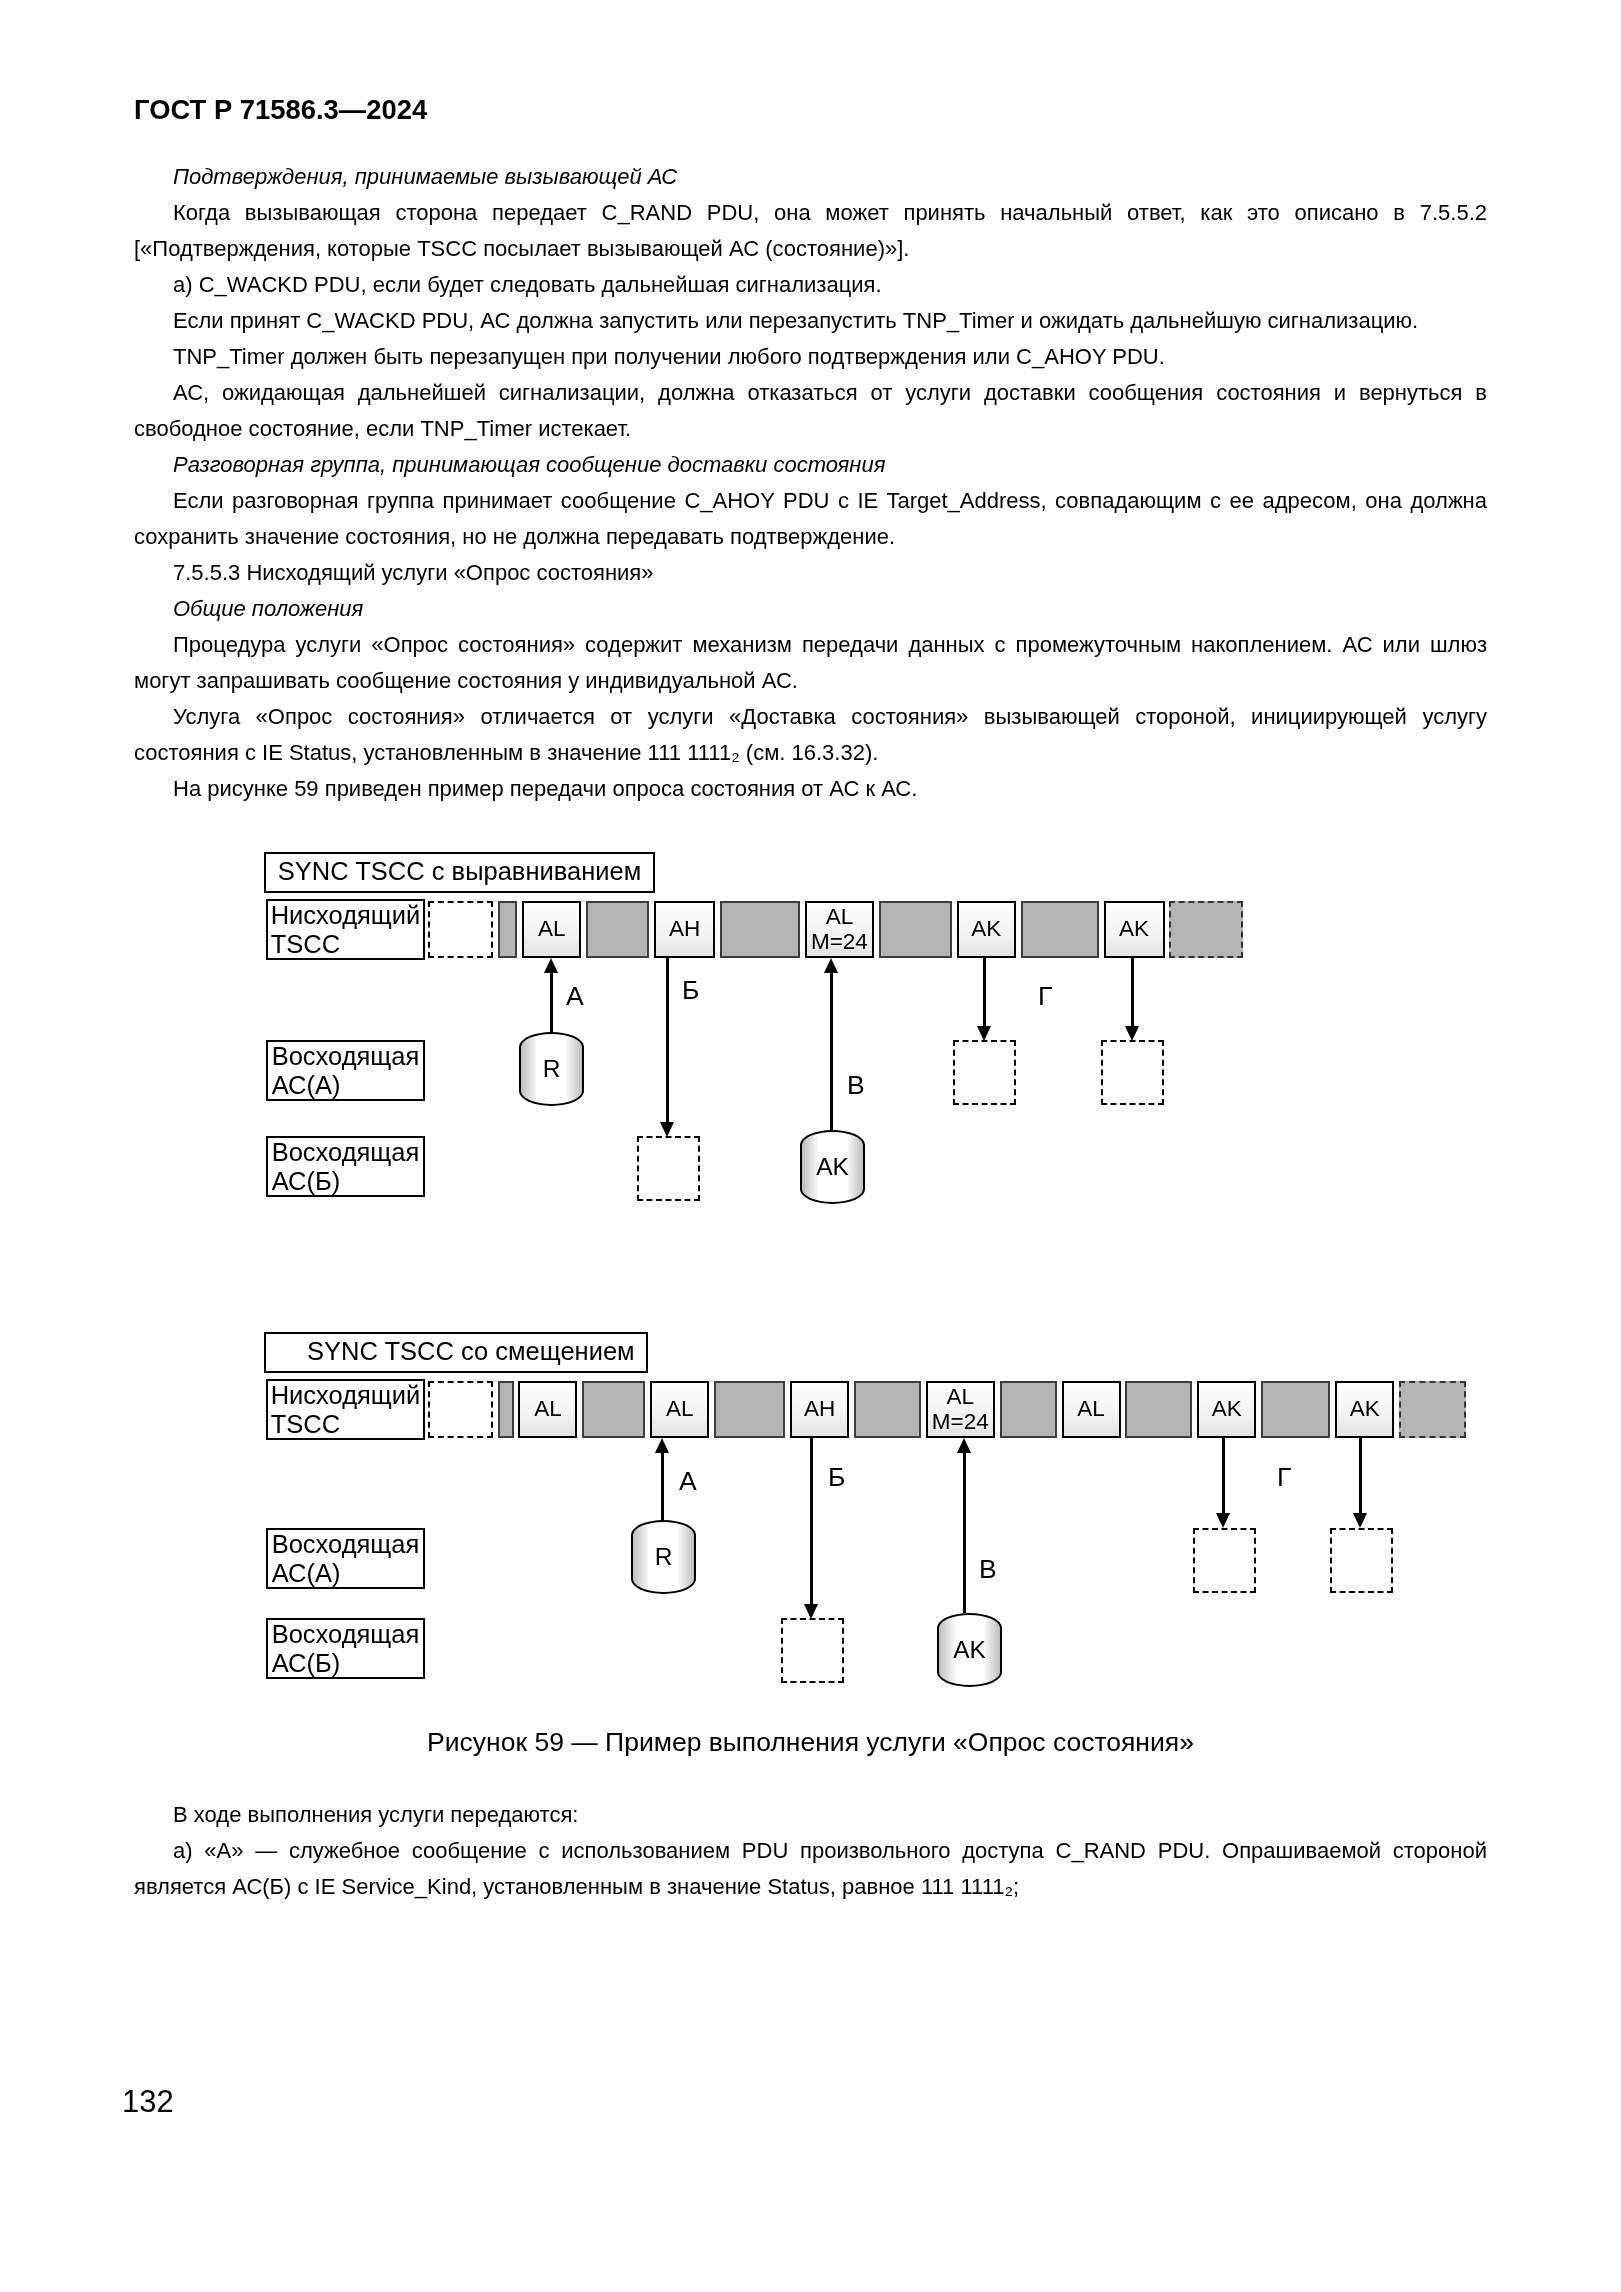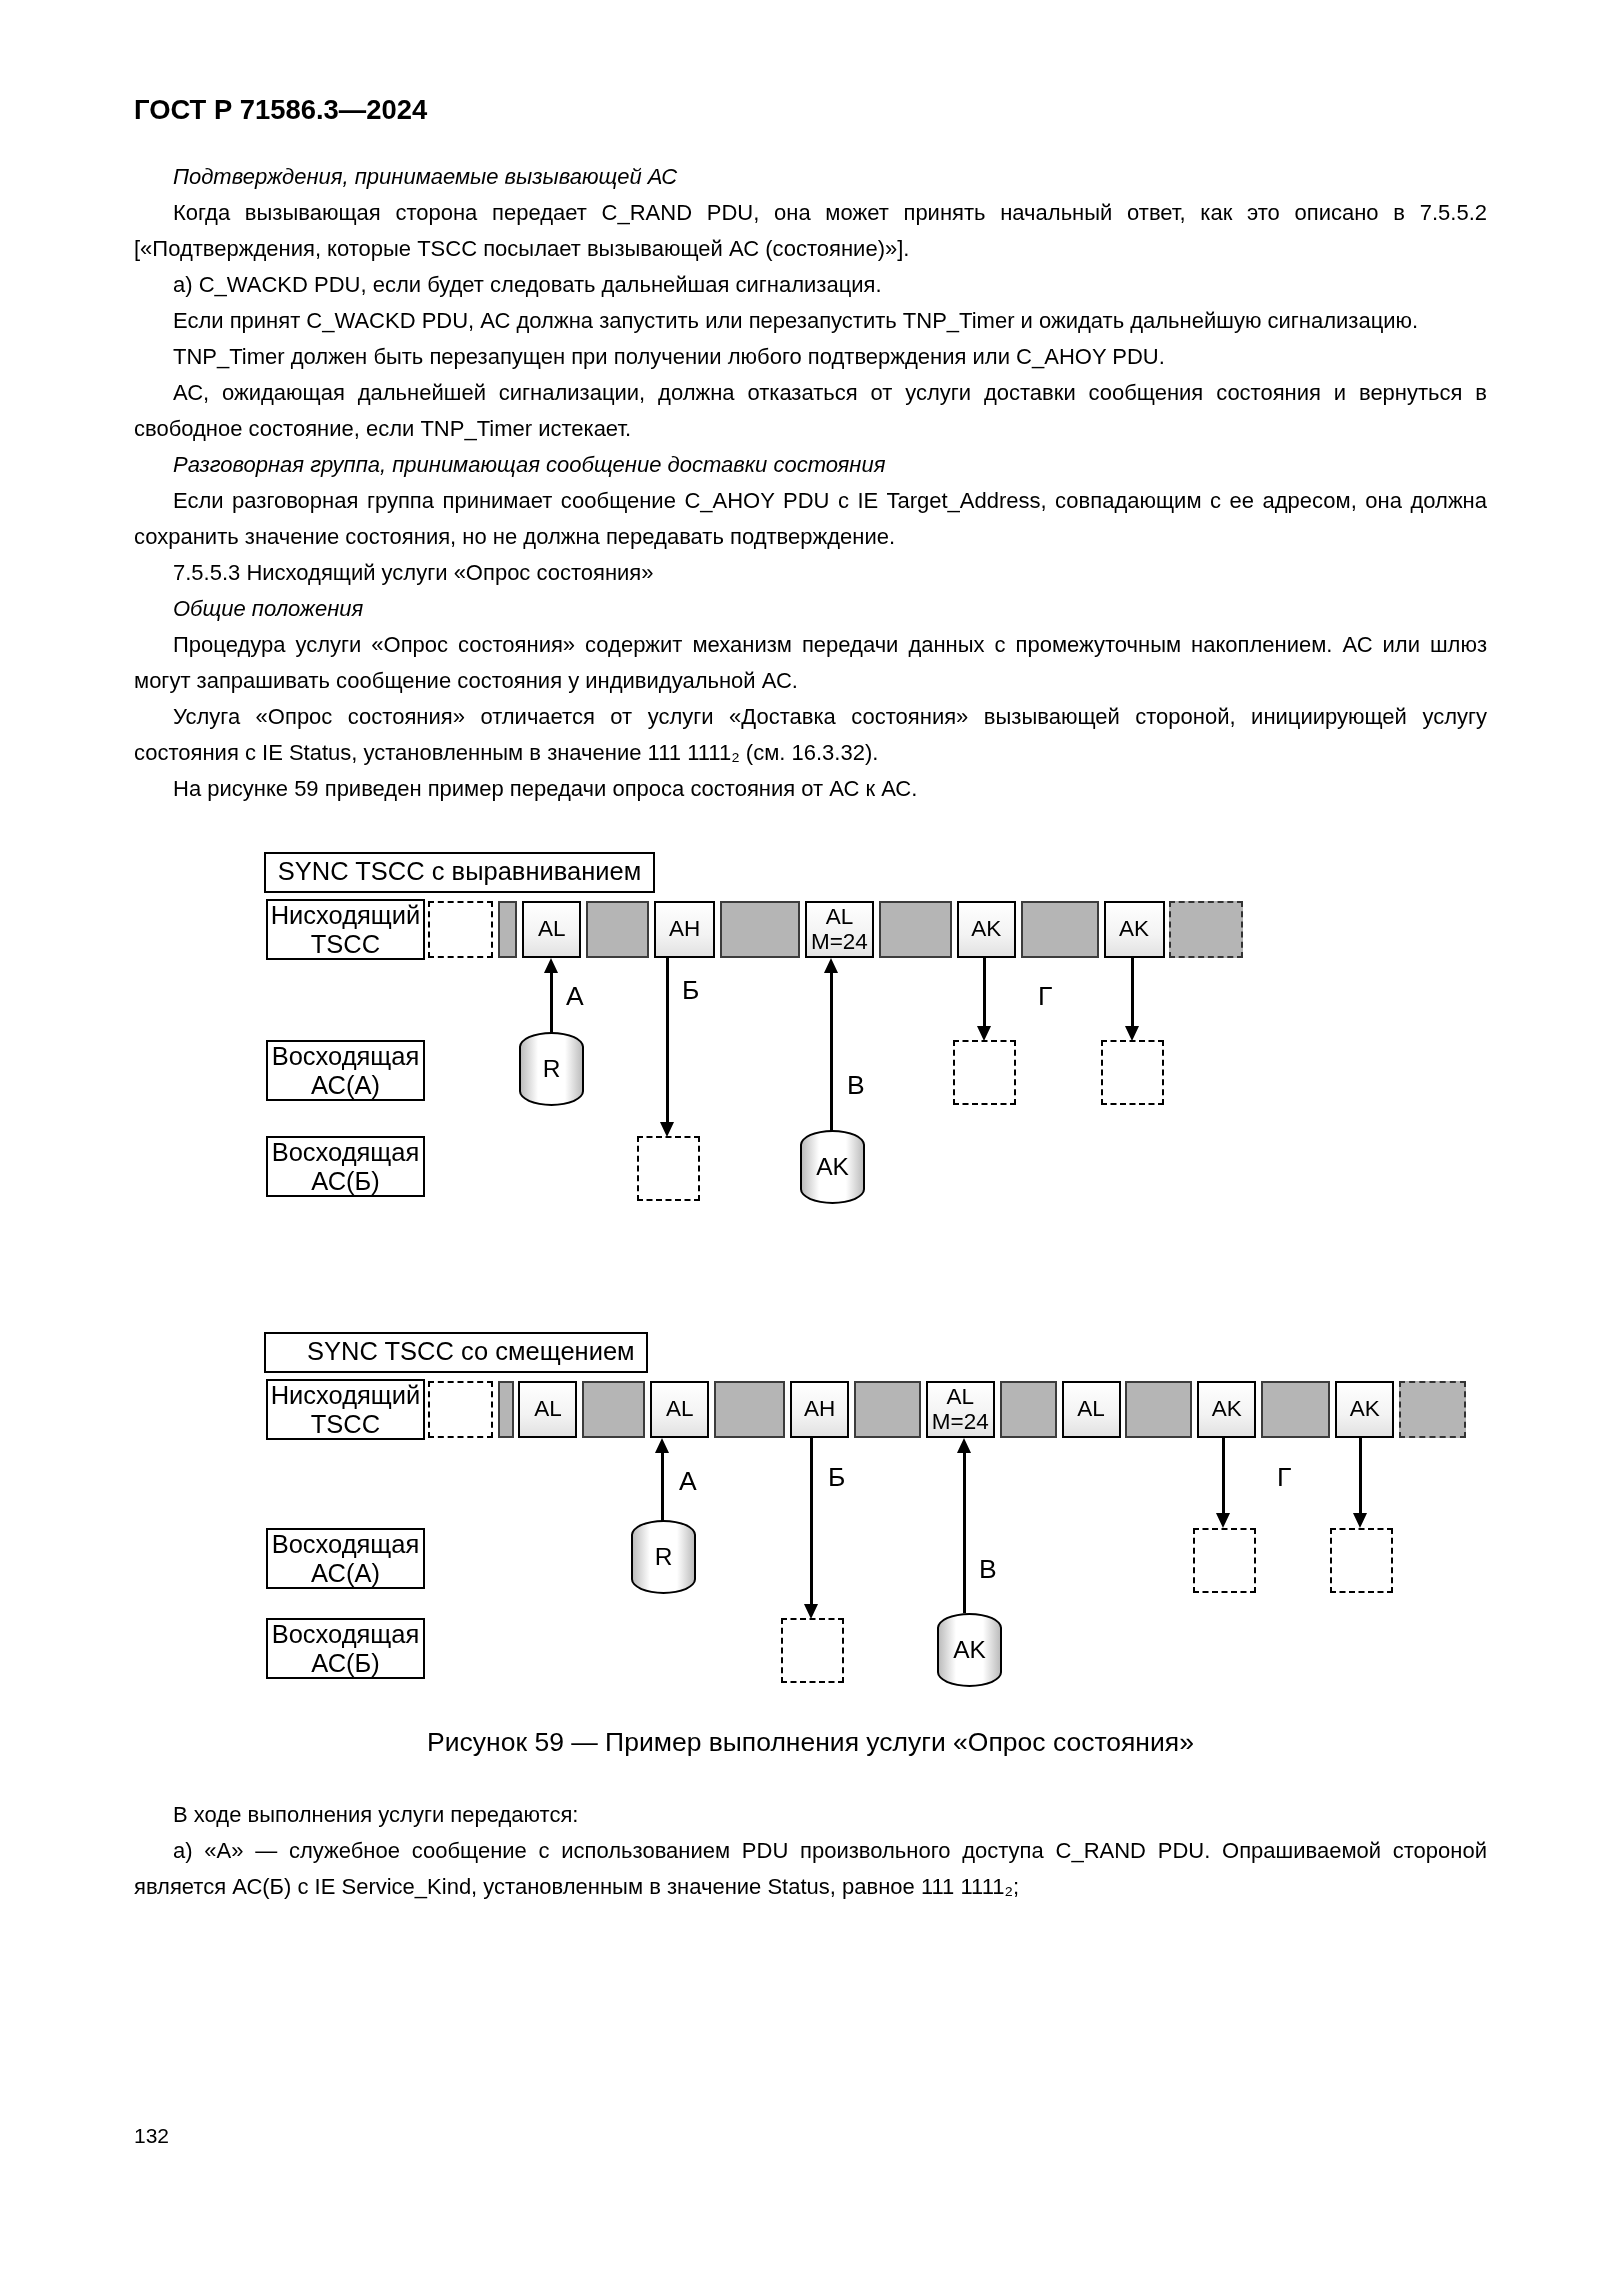--- a/index.html
+++ b/index.html
@@ -28,21 +28,21 @@
   }
   .fig-title {
     position:absolute; left:130px;
     border:2px solid #000; background:#fff;
     padding:2.9px 11.8px 4.9px 11.8px; font-size:25.5px; white-space:nowrap;
   }
   .lane-box {
     position:absolute; left:132px; width:159px; height:61px;
     border:2.9px solid #000; background:#fff;
     display:flex; align-items:center; justify-content:center;
-    text-align:center; white-space:pre-line; line-height:1.12; font-size:25.5px;
+    text-align:left; white-space:pre-line; line-height:1.12; font-size:25.5px;
   }
   .strip {
     position:absolute; left:294px; height:57px;
     display:flex; align-items:stretch; gap:4.9px;
   }
   .seg { height:100%; flex:none; }
   .seg.gray { background:#b5b5b5; border:2px solid #3c3c3c; }
   .seg.gray.dashed { border:2px dashed #333; }
   .seg.slot {
     border:2.9px solid #000;
@@ -67,21 +67,21 @@
     border-left:7.8px solid transparent; border-right:7.8px solid transparent;
   }
   .arrow.up::after   { top:-14.7px;  border-bottom:15.7px solid #000; }
   .arrow.down::after { bottom:-14.7px; border-top:15.7px solid #000; }
   .arrow-letter { position:absolute; font-size:26.5px; }
   .caption {
     text-align:center; font-size:26.5px; margin-top:20px;
   }
   .after-figure { margin-top:39px; }
   .page-number {
-    position:absolute; left:134px; top:2084px; font-size:21px;margin-top:40px;
+    position:absolute; left:122px; top:2084px; font-size:31px;
   }
 </style>
 </head>
 <body>
 
 <div class="page">
   <div class="content">
 
     <div class="doc-header">ГОСТ Р 71586.3—2024</div>
 

